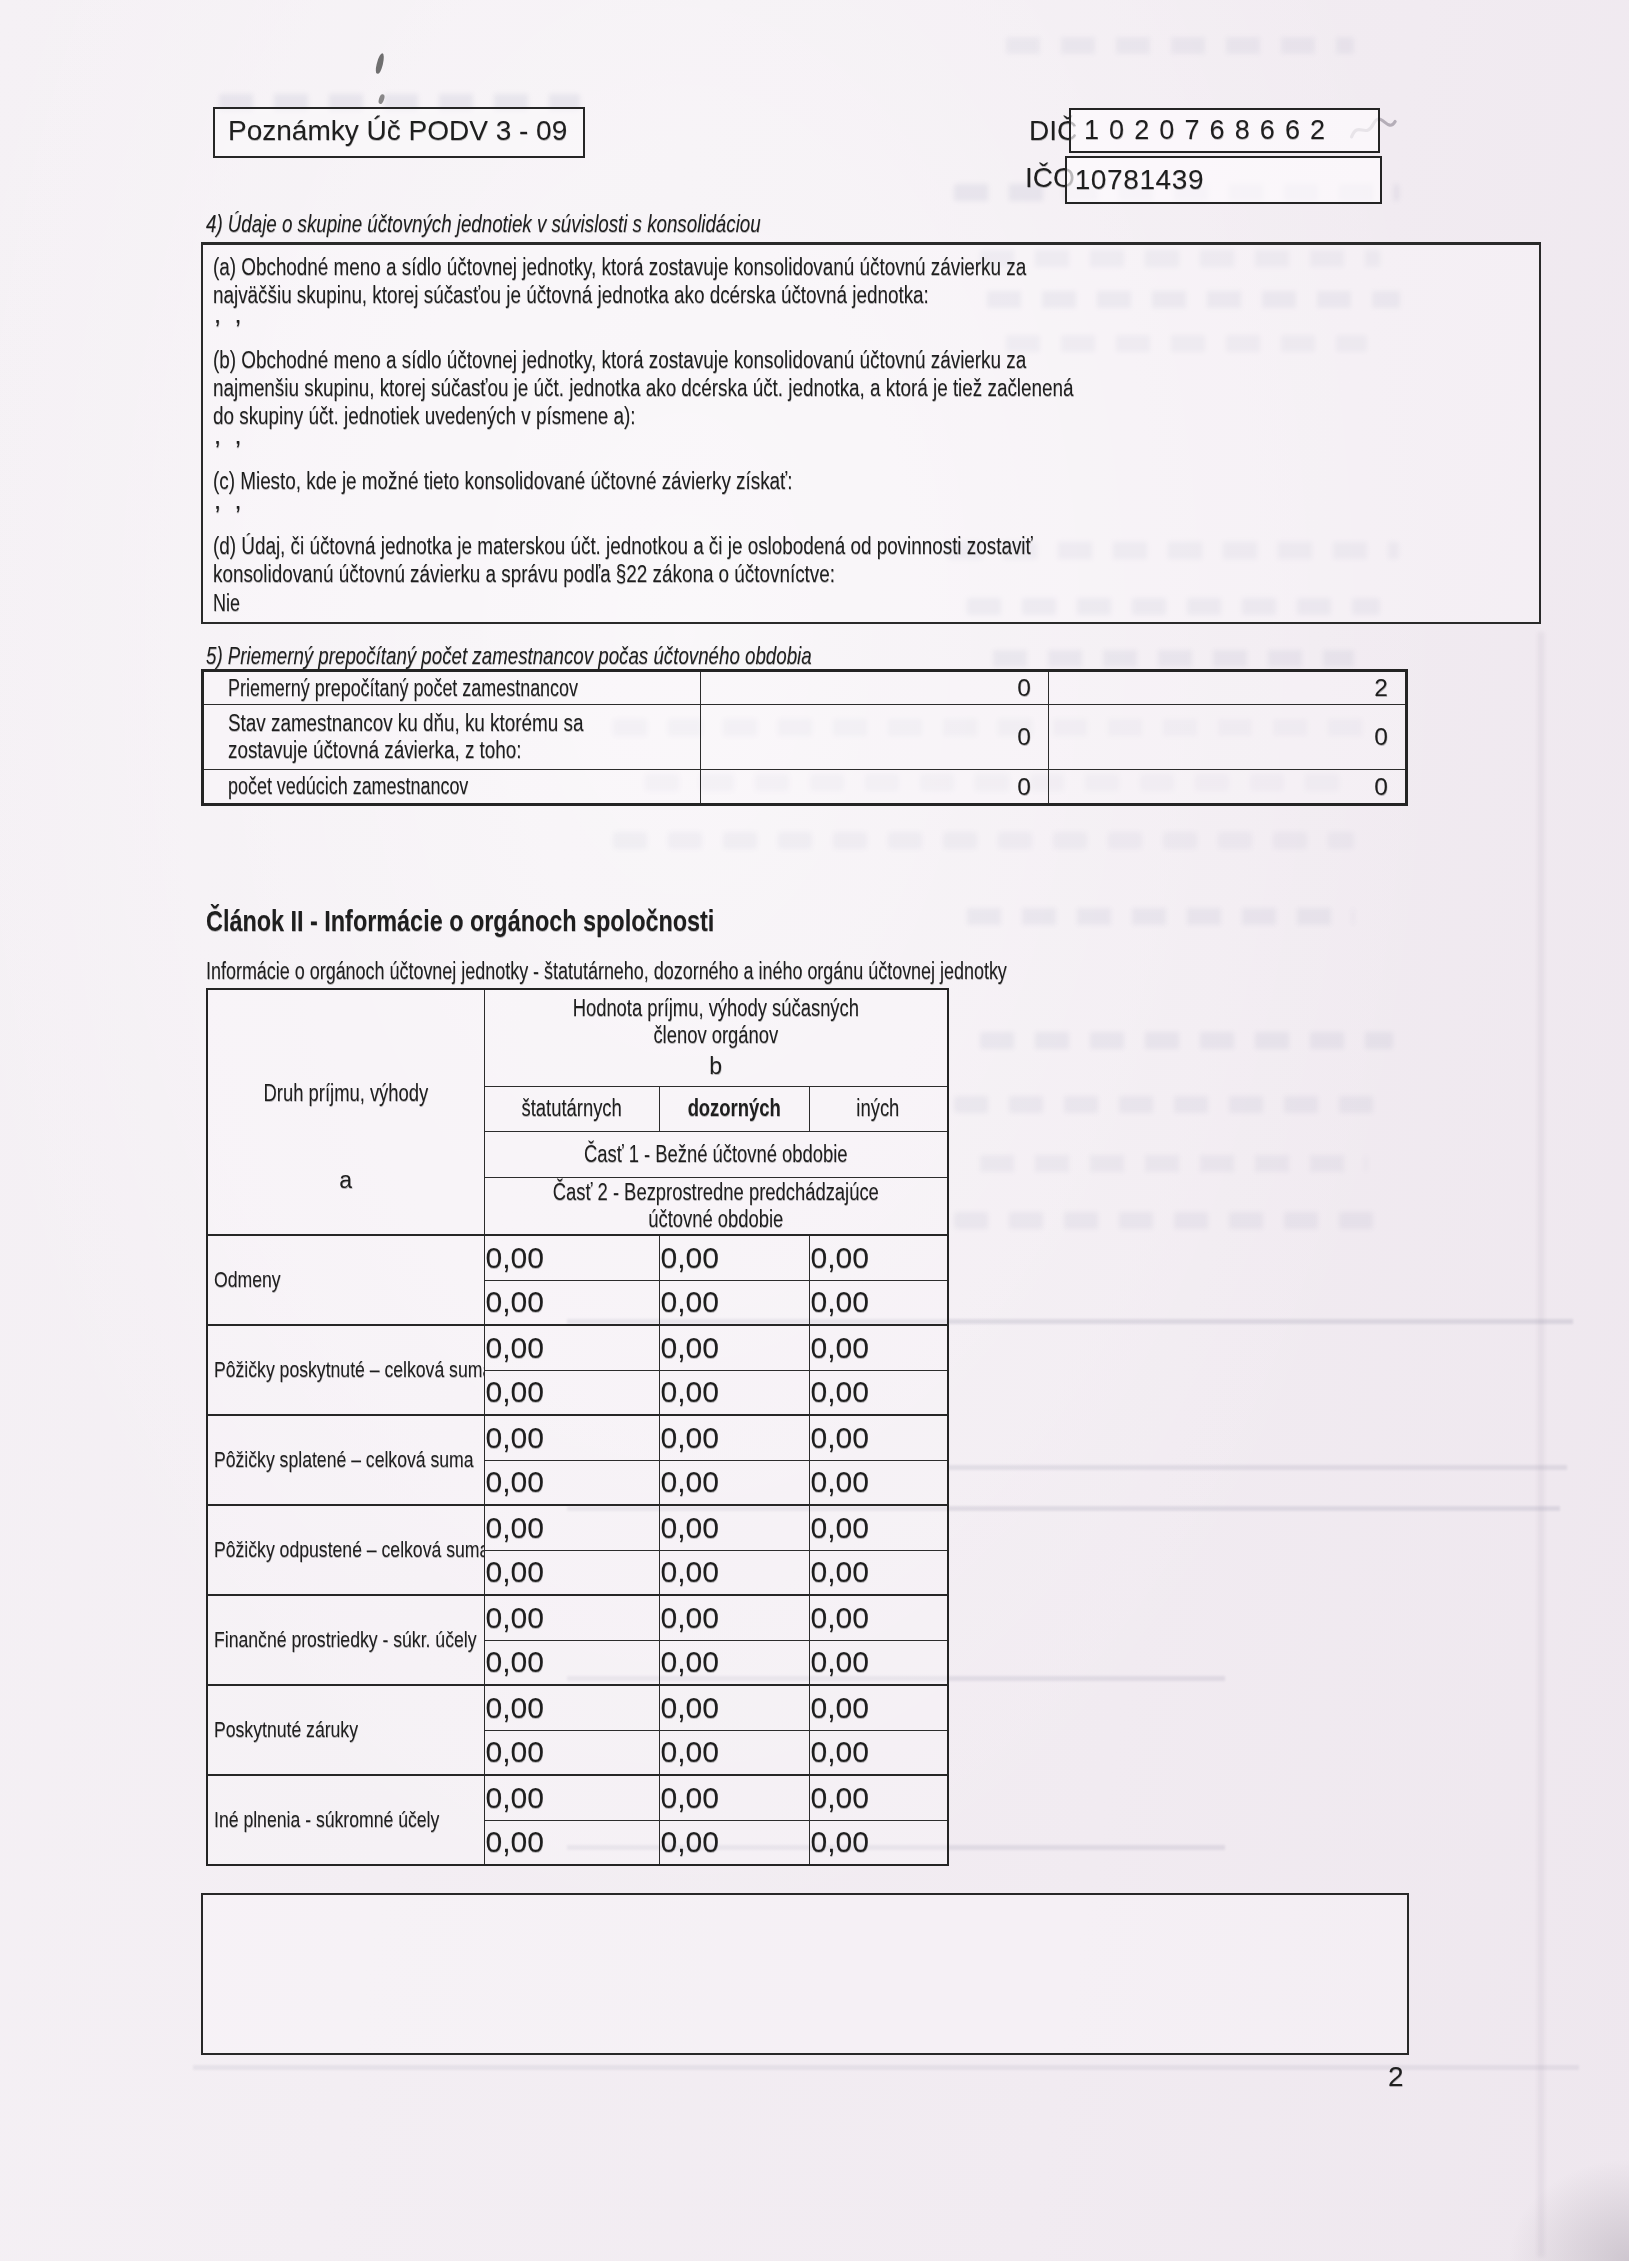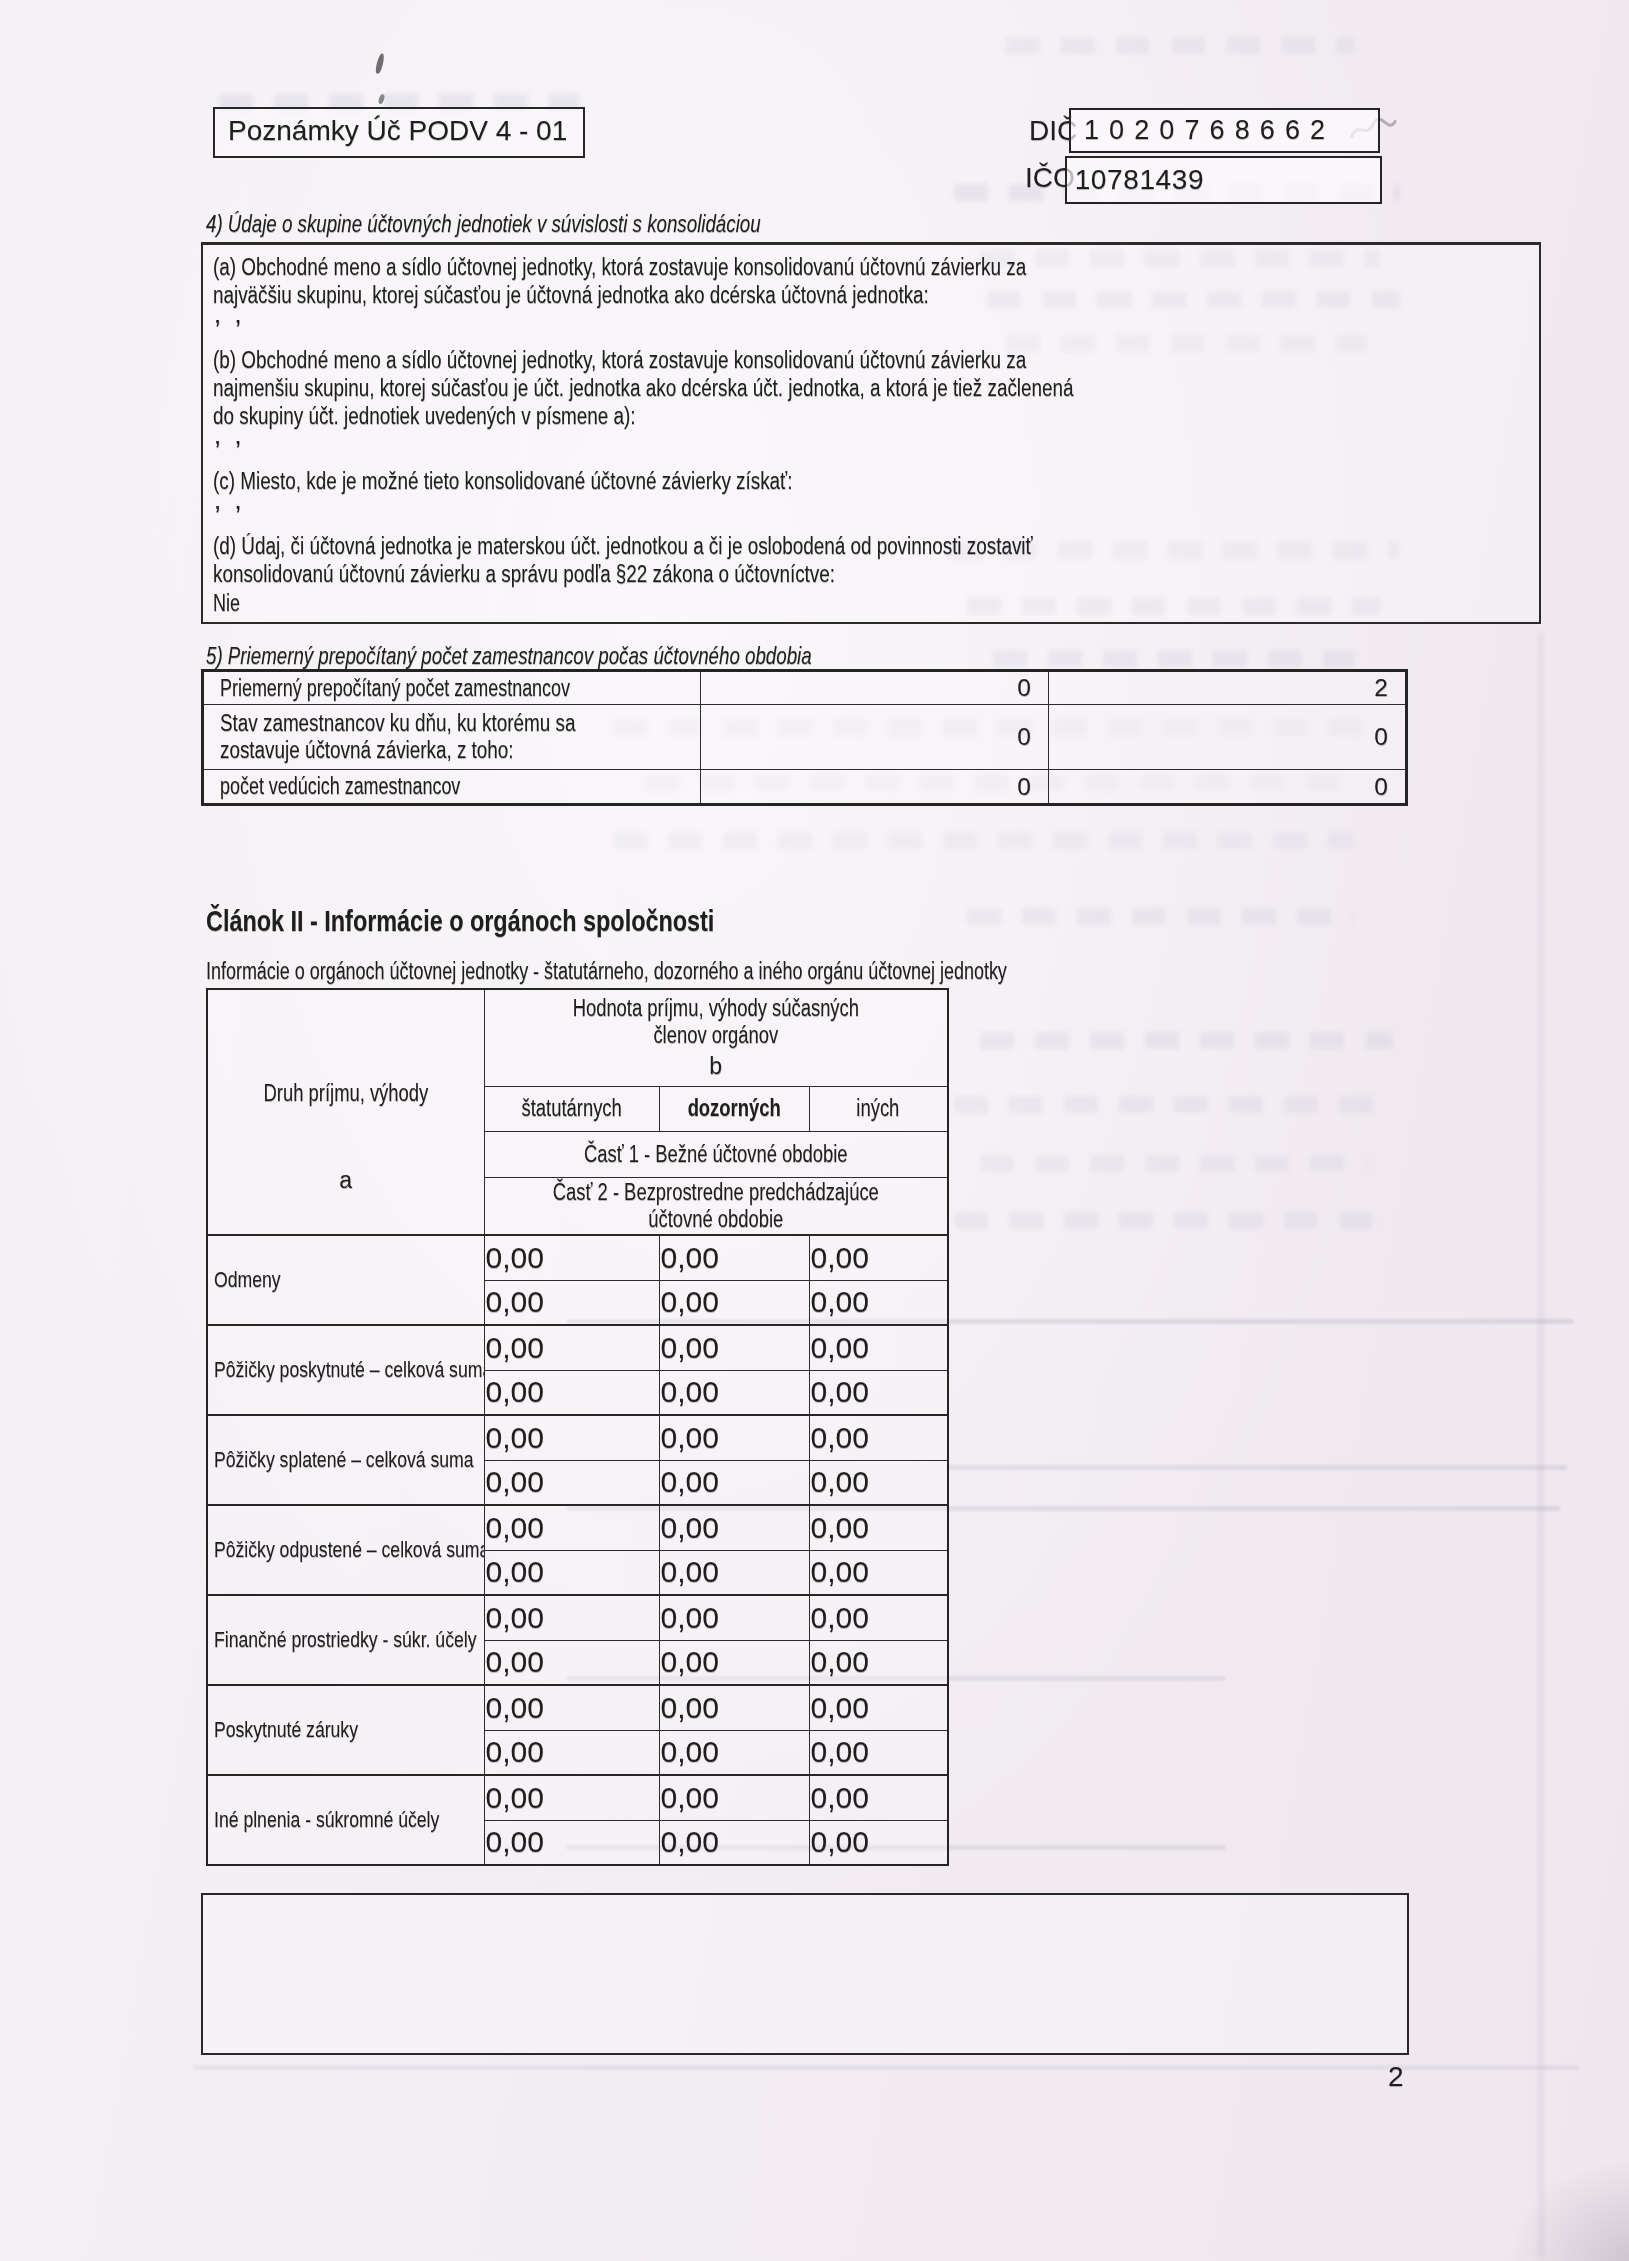--- a/index.html
+++ b/index.html
@@ -45,21 +45,21 @@
   .s4-box .q { font-size:27px; line-height:26px; margin:8.4px 0 0 1.3px; letter-spacing:3.9px; }
   .s4-box p { margin:2.6px 0 0 0; }
   .s4-box .answer { margin-top:1.3px; }
 
   table { border-collapse:collapse; table-layout:fixed; background:rgba(252,250,252,.3); }
   td { box-sizing:border-box; overflow:hidden; }
 
   .s5-table { left:201px; top:669px; width:1204px; border:3.2px solid #242424; }
   .s5-table td { border:1.9px solid #2c2c2c; font-size:23px; vertical-align:middle; }
   .s5-table tr.hdr td { border-bottom-width:3.2px; text-align:center; height:68px; }
-  .s5-table td.lbl { padding-left:16px; text-align:left; }
+  .s5-table td.lbl { padding-left:24px; text-align:left; }
   .s5-table td.val { text-align:right; padding-right:17px; font-size:24.5px; }
   .s5-r1 { height:34px; } .s5-r2 { height:65px; } .s5-r3 { height:35px; }
 
   .a2-heading { font-size:30px; font-weight:bold; }
   .a2-intro { font-size:23px; }
 
   .a2-table { left:206px; top:988px; width:741px; border:2.6px solid #242424; }
   .a2-table td { border:1.9px solid #2c2c2c; font-size:23px; vertical-align:middle; }
   .a2-table td.thead-main { height:97px; text-align:center; }
   .a2-table td.sub { height:45px; text-align:center; }
@@ -123,21 +123,21 @@
   <div class="gr" style="left:193px;top:2065px;width:1386px;opacity:.6"></div>
   <div class="streak"></div>
   <div class="corner-smudge"></div>
   <div class="pen-comma"></div>
   <div class="pen-dot"></div>
   <svg class="squiggle" width="50" height="31" viewBox="0 0 78 48">
     <path d="M4 34 C 14 8, 26 38, 38 14 S 60 30, 72 10" stroke="#b5aeb8" stroke-width="5" fill="none" stroke-linecap="round"></path>
   </svg>
 
   <div class="abs title-box">
-    <span>Poznámky Úč PODV 4 - 01</span>
+    <span>Poznámky Úč PODV 3 - 09</span>
   </div>
 
   <span class="abs id-label" style="left:1029px;top:115px">DIČ</span>
   <div class="abs id-box dic-box">
     <span>1 0 2 0 7 6 8 6 6 2</span>
   </div>
   <span class="abs id-label" style="left:1025px;top:162px">IČO</span>
   <div class="abs id-box ico-box">
     <span>10781439</span>
   </div>

